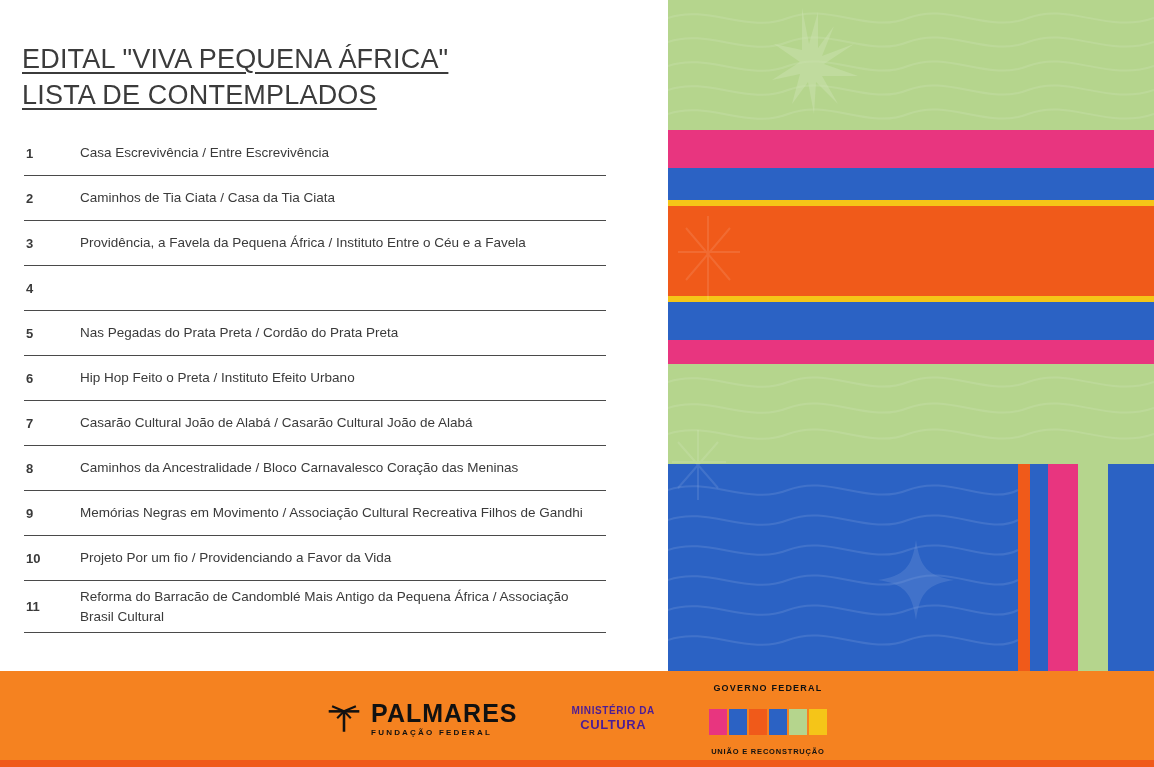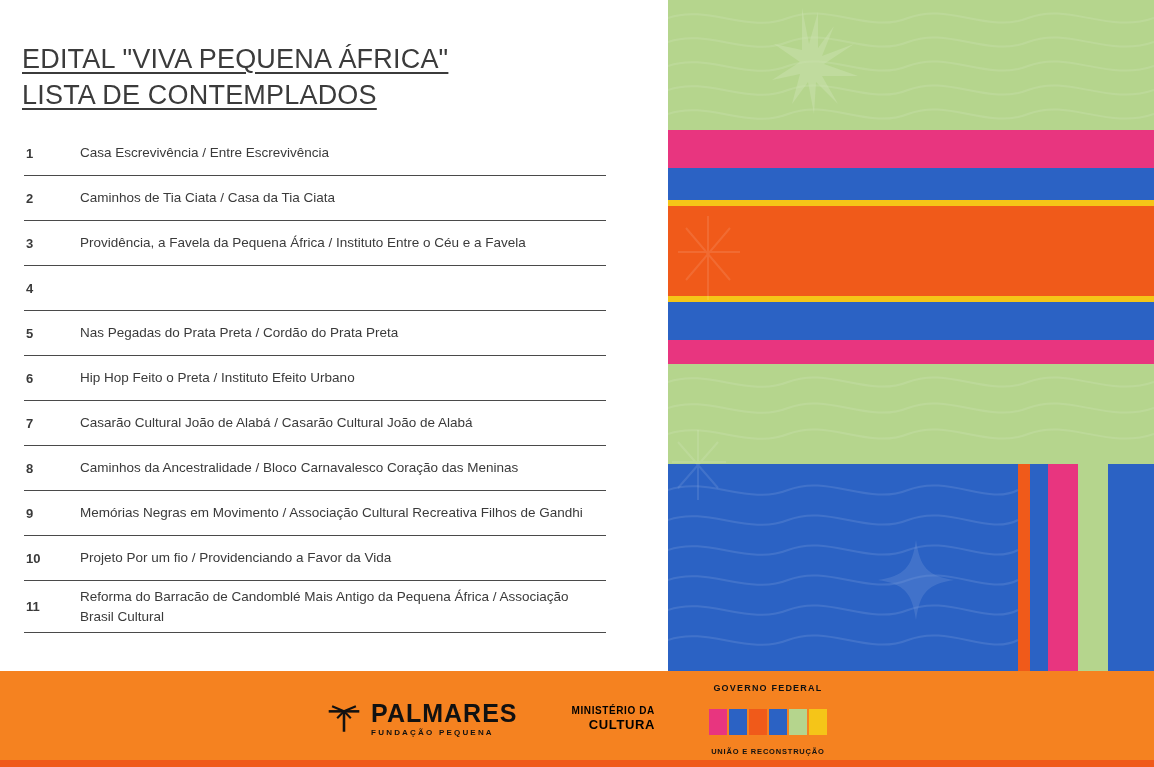--- a/index.html
+++ b/index.html
@@ -93,21 +93,21 @@
     width: 1154px; height: 96px;
     background: #f58220;
     display: flex; align-items: center; justify-content: center;
     gap: 54px;
   }
   .logo-palmares { display: flex; align-items: center; gap: 10px; }
   .palm-mark { width: 34px; height: 30px; }
   .palm-text { color: #111; line-height: 1; }
   .palm-text .p1 { font-size: 25px; font-weight: bold; letter-spacing: 1px; }
   .palm-text .p2 { font-size: 8px; font-weight: bold; letter-spacing: 2.2px; margin-top: 3px; }
-  .logo-min { color: #000000; line-height: 1.25; text-align: right; }
+  .logo-min { color: #4c1d95; line-height: 1.25; text-align: center; }
   .logo-min .m1 { font-size: 10px; font-weight: bold; letter-spacing: 0.6px; }
   .logo-min .m2 { font-size: 13px; font-weight: bold; letter-spacing: 0.6px; }
   .logo-gov { text-align: center; color: #111; }
   .logo-gov .g1 { font-size: 9px; font-weight: bold; letter-spacing: 1.2px; margin-bottom: 16px; }
   .logo-gov .g3 { font-size: 7.5px; font-weight: bold; letter-spacing: 0.8px; margin-top: 12px; }
   .brasil-blocks { display: flex; gap: 2px; justify-content: center; }
   .brasil-blocks div { width: 18px; height: 26px; }
 
   .bottom-edge { position: absolute; left: 0; top: 760px; width: 1154px; height: 7px; background: #f05a1a; }
 </style>
@@ -219,21 +219,21 @@
 
   <div class="footer">
     <div class="logo-palmares">
       <svg class="palm-mark" viewBox="0 0 40 34">
         <path d="M20 8 L20 32" stroke="#111" stroke-width="3" fill="none"></path>
         <path d="M2 8 L38 8" stroke="#111" stroke-width="3" fill="none"></path>
         <path d="M20 8 L6 2 M20 8 L34 2 M20 8 L12 16 M20 8 L28 16" stroke="#111" stroke-width="2.5" fill="none"></path>
       </svg>
       <div class="palm-text">
         <div class="p1">PALMARES</div>
-        <div class="p2">FUNDAÇÃO PEQUENA</div>
+        <div class="p2">FUNDAÇÃO FEDERAL</div>
       </div>
     </div>
 
     <div class="logo-min">
       <div class="m1">MINISTÉRIO DA</div>
       <div class="m2">CULTURA</div>
     </div>
 
     <div class="logo-gov">
       <div class="g1">GOVERNO FEDERAL</div>

